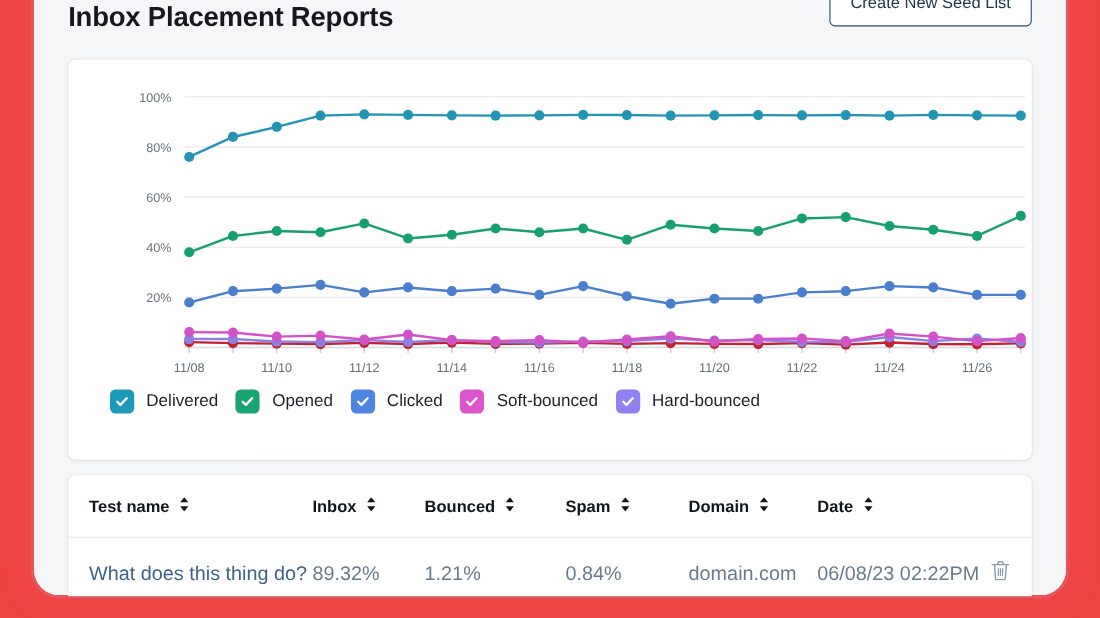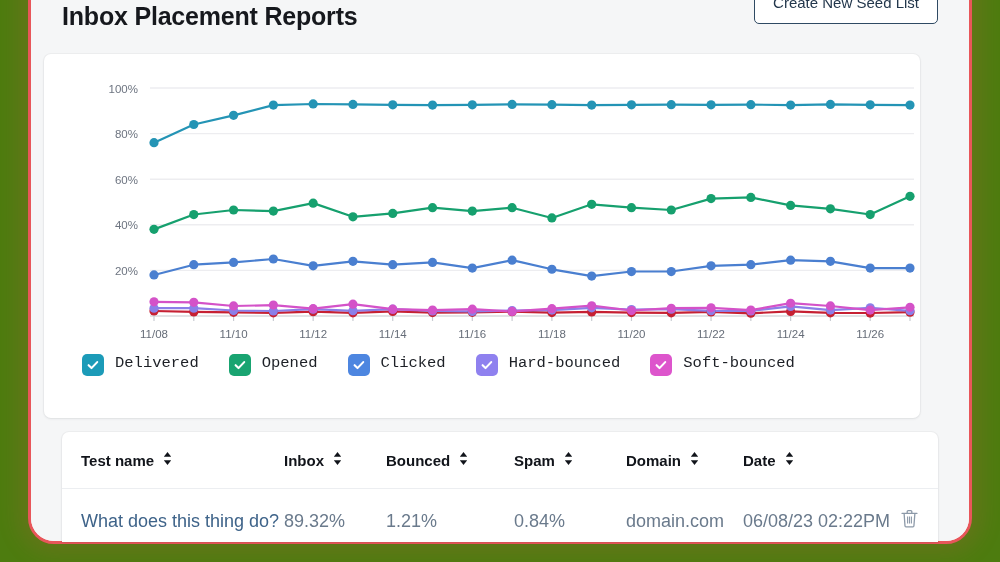--- a/index.html
+++ b/index.html
@@ -5,21 +5,21 @@
   * { box-sizing: border-box; margin: 0; padding: 0; }
   html, body {
     width: 1000px; height: 562px;
     font-family: "Liberation Sans", sans-serif;
     background: #ffffff;
     overflow: hidden;
   }
   #root {
     position: relative;
     width: 1000px; height: 562px;
-    background: #4d7c0f;
+    background: #ef4444;
   }
 
   
   .frame {
     position: absolute;
     left: 28px; top: -60px;
     width: 944px; height: 604px;
     border: 3px solid #e8565a;
     border-radius: 26px;
     background: #f6f7f8;
@@ -58,21 +58,21 @@
     color: #23374c;
     font-size: 15px;
     font-family: "Liberation Sans", sans-serif;
     cursor: pointer;
     white-space: nowrap;
   }
 
   
   .chart-card {
     position: absolute;
-    left: 44px; top: 54px;
+    left: 62px; top: 54px;
     width: 876px; height: 364px;
     background: #ffffff;
     border-radius: 7px;
     box-shadow: 0 1px 3px rgba(16,24,40,0.07), 0 0 0 1px rgba(16,24,40,0.03);
   }
   .chart-area {
     position: absolute;
     left: 0; top: 0;
     width: 876px; height: 300px;
   }
@@ -81,24 +81,23 @@
   
   .legend {
     position: absolute;
     left: 38px; top: 300px;
     display: flex;
     align-items: center;
     gap: 0px;
   }
   .legend-item {
     display: flex;
-    align-items: flex-start;
-    margin-right: 30px;
+    align-items: center;
+    margin-right: 16px;
     cursor: pointer;
-    font-family: Liberation Mono, monospace;
   }
   .legend-box {
     width: 22px; height: 22px;
     border-radius: 5px;
     display: flex;
     align-items: center;
     justify-content: center;
     flex: none;
   }
   .legend-box svg { display: block; }
@@ -356,34 +355,34 @@
         </div>
         <div class="legend-item">
           <span class="legend-box" style="background: rgb(77, 134, 224);">
             <svg width="14" height="14" viewBox="0 0 14 14">
               <path d="M2.6 7.2 L5.5 10.1 L11.2 4.1" stroke="#ffffff" stroke-width="2.1" fill="none" stroke-linecap="round" stroke-linejoin="round"></path>
             </svg>
           </span>
           <span class="legend-label">Clicked</span>
         </div>
         <div class="legend-item">
+          <span class="legend-box" style="background: rgb(221, 85, 204);">
+            <svg width="14" height="14" viewBox="0 0 14 14">
+              <path d="M2.6 7.2 L5.5 10.1 L11.2 4.1" stroke="#ffffff" stroke-width="2.1" fill="none" stroke-linecap="round" stroke-linejoin="round"></path>
+            </svg>
+          </span>
+          <span class="legend-label">Soft-bounced</span>
+        </div>
+        <div class="legend-item">
           <span class="legend-box" style="background: rgb(143, 129, 239);">
             <svg width="14" height="14" viewBox="0 0 14 14">
               <path d="M2.6 7.2 L5.5 10.1 L11.2 4.1" stroke="#ffffff" stroke-width="2.1" fill="none" stroke-linecap="round" stroke-linejoin="round"></path>
             </svg>
           </span>
           <span class="legend-label">Hard-bounced</span>
-        </div>
-        <div class="legend-item">
-          <span class="legend-box" style="background: rgb(221, 85, 204);">
-            <svg width="14" height="14" viewBox="0 0 14 14">
-              <path d="M2.6 7.2 L5.5 10.1 L11.2 4.1" stroke="#ffffff" stroke-width="2.1" fill="none" stroke-linecap="round" stroke-linejoin="round"></path>
-            </svg>
-          </span>
-          <span class="legend-label">Soft-bounced</span>
         </div>
       </div>
   </div>
 
   <div class="table-card">
     <table class="data-table">
       <thead>
         <tr>
           <th class="col-test">
             <span class="th-inner">

